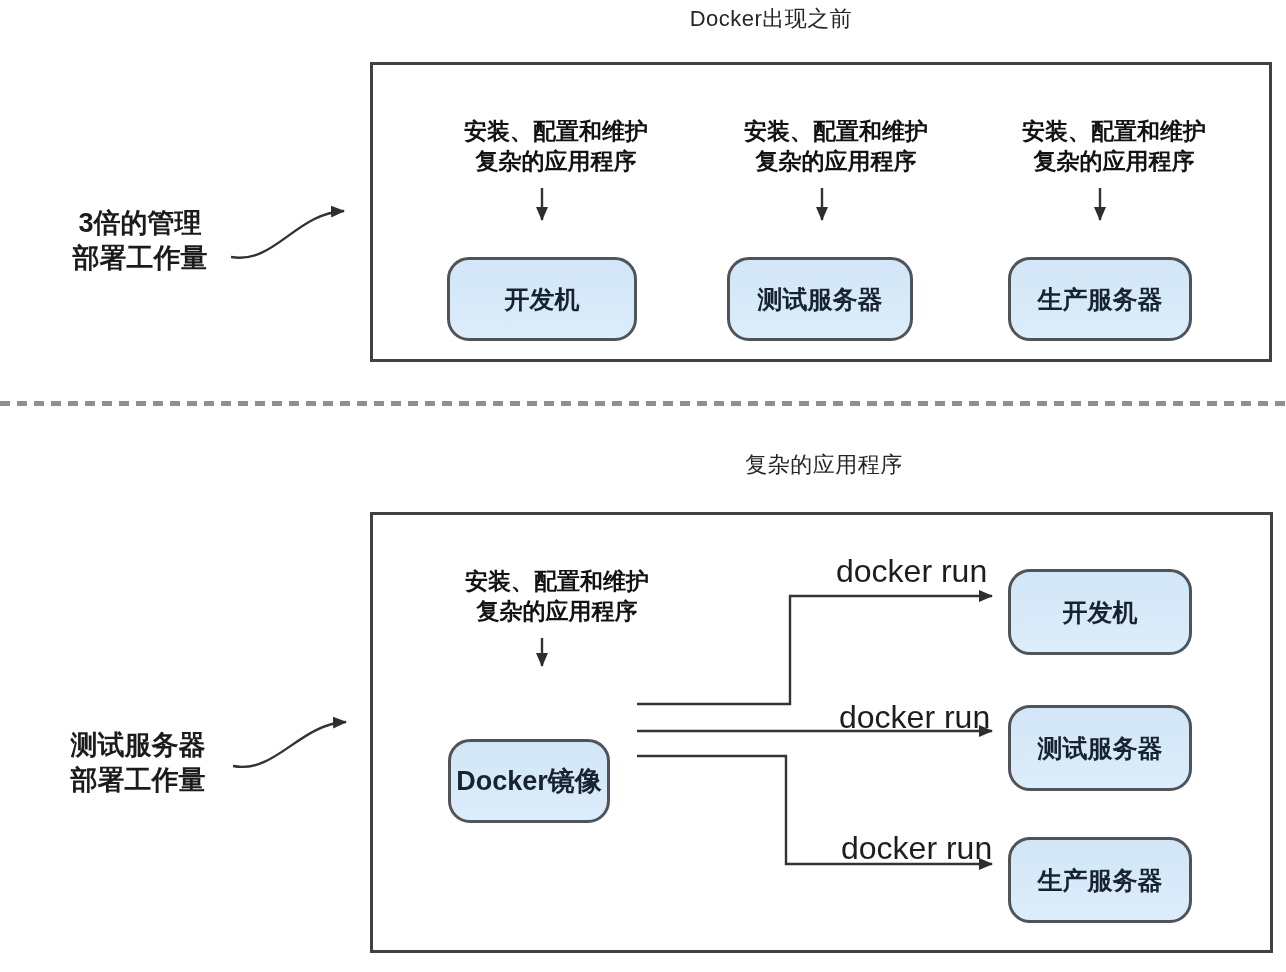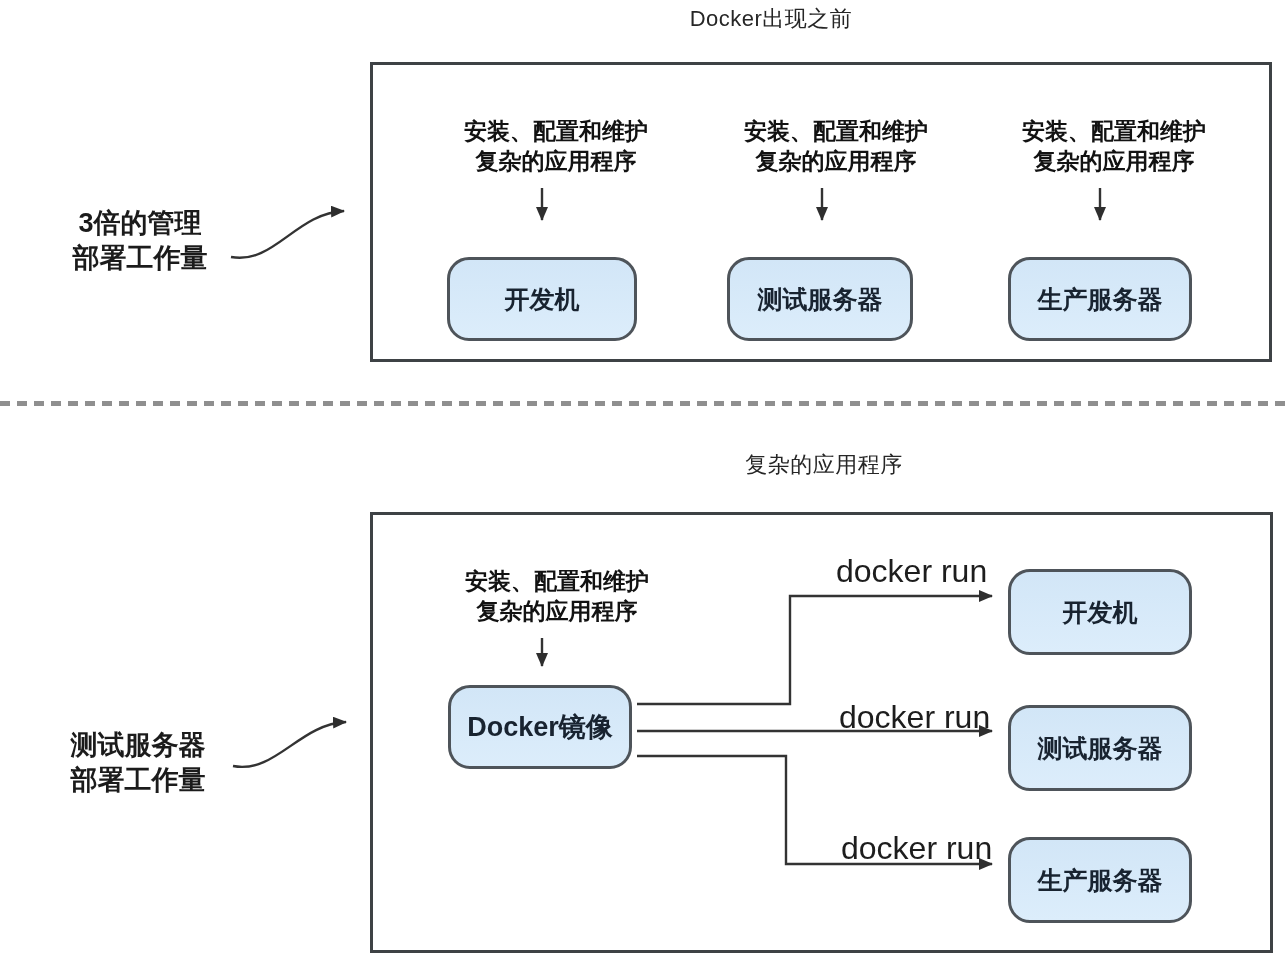--- a/index.html
+++ b/index.html
@@ -72,21 +72,21 @@
 
   <div class="section-title" style="left:824px; top:450px;">复杂的应用程序</div>
 
   <div class="frame" style="left:370px; top:512px; width:903px; height:441px;"></div>
 
   <div class="caption" style="left:543px; top:566px;">
     <div>安装、配置和维护</div>
     <div>复杂的应用程序</div>
   </div>
 
-  <div class="node node-big" style="left:448px; top:669px; width:184px; height:84px;">Docker镜像</div>
+  <div class="node node-big" style="left:448px; top:723px; width:162px; height:84px;">Docker镜像</div>
 
   <div class="run-label" style="left:836px; top:553px;">docker run</div>
   <div class="run-label" style="left:839px; top:699px;">docker run</div>
   <div class="run-label" style="left:841px; top:830px;">docker run</div>
 
   <div class="node" style="left:1008px; top:553px; width:184px; height:86px;">开发机</div>
   <div class="node" style="left:1008px; top:689px; width:184px; height:86px;">测试服务器</div>
   <div class="node" style="left:1008px; top:821px; width:184px; height:86px;">生产服务器</div>
 
   <div class="side-label" style="left:138px; top:728px;">

